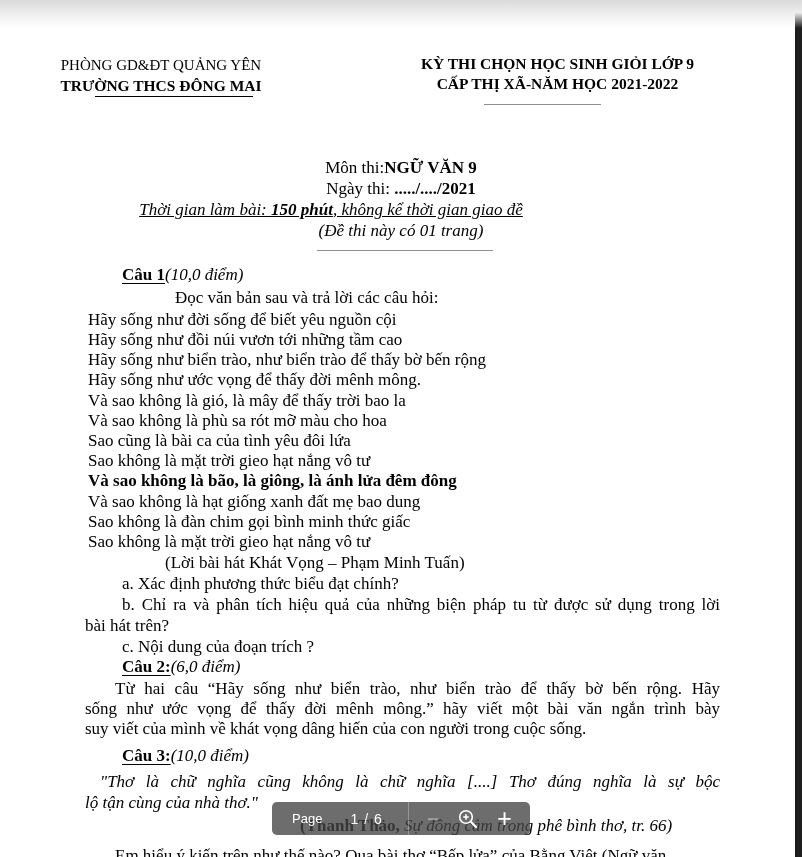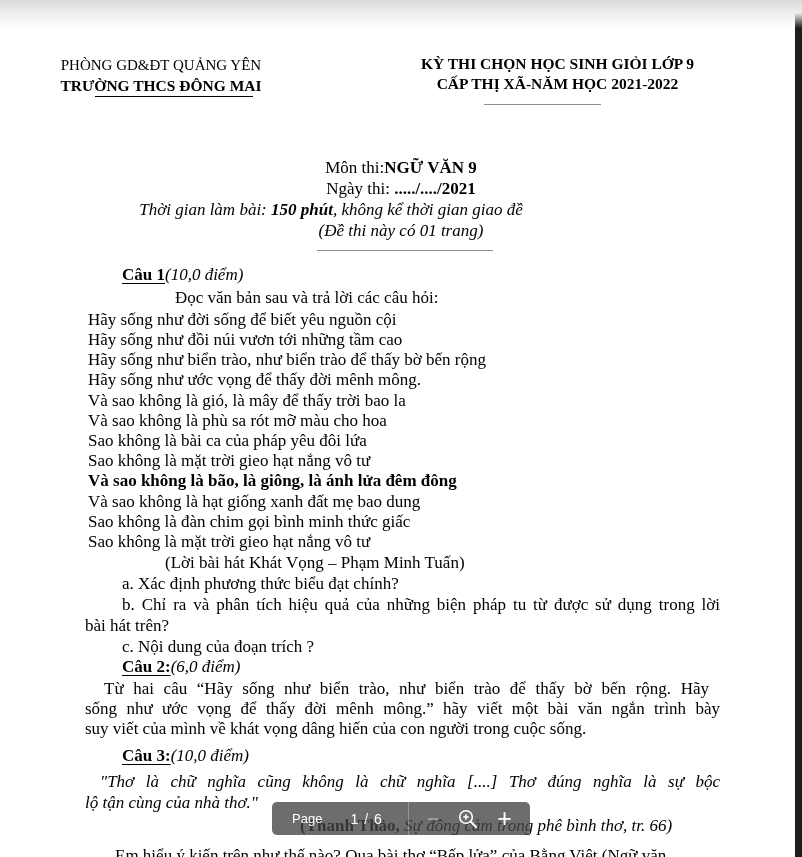--- a/index.html
+++ b/index.html
@@ -55,48 +55,48 @@
   <div class="rule" style="left:95px;top:96px;width:158px;"></div>
 
   <div class="abs t15 b center" style="left:390px;top:54px;width:335px;font-size:15.5px;">
     <div>KỲ THI CHỌN HỌC SINH GIỎI LỚP 9</div>
     <div>CẤP THỊ XÃ-NĂM HỌC 2021-2022</div>
   </div>
   <div class="rule-gray" style="left:484px;top:104px;width:117px;"></div>
 
   <div class="abs t17 center" style="left:0;top:157px;width:802px;"><span>Môn thi:</span><span class="b">NGỮ VĂN 9</span></div>
   <div class="abs t17 center" style="left:0;top:178px;width:802px;"><span>Ngày thi: </span><span class="b">...../..../2021</span></div>
-  <div class="abs t17 center i" style="left:0;top:199px;width:662px;"><span>Thời gian làm bài: </span><span class="b">150 phút</span><span>, không kể thời gian giao đề</span></div>
+  <div class="abs t17 center i" style="left:0;top:199px;width:662px;text-decoration:underline;"><span>Thời gian làm bài: </span><span class="b">150 phút</span><span>, không kể thời gian giao đề</span></div>
   <div class="abs t17 center i" style="left:0;top:220px;width:802px;">(Đề thi này có 01 trang)</div>
   <div class="rule-gray" style="left:317px;top:250px;width:176px;"></div>
 
   <div class="abs t17" style="left:122px;top:264px;"><span class="b u">Câu 1</span><span class="i">(10,0 điểm)</span></div>
   <div class="abs t17" style="left:175px;top:287px;">Đọc văn bản sau và trả lời các câu hỏi:</div>
 
   <div class="abs t17" style="left:88px;top:309px;">Hãy sống như đời sống để biết yêu nguồn cội</div>
   <div class="abs t17" style="left:88px;top:329px;">Hãy sống như đồi núi vươn tới những tầm cao</div>
   <div class="abs t17" style="left:88px;top:349px;">Hãy sống như biển trào, như biển trào để thấy bờ bến rộng</div>
   <div class="abs t17" style="left:88px;top:369px;">Hãy sống như ước vọng để thấy đời mênh mông.</div>
   <div class="abs t17" style="left:88px;top:410px;">Và sao không là phù sa rót mỡ màu cho hoa</div>
   <div class="abs t17" style="left:88px;top:390px;">Và sao không là gió, là mây để thấy trời bao la</div>
-  <div class="abs t17" style="left:88px;top:430px;">Sao không là bài ca của pháp yêu đôi lứa</div>
+  <div class="abs t17" style="left:88px;top:430px;">Sao cũng là bài ca của tình yêu đôi lứa</div>
   <div class="abs t17" style="left:88px;top:450px;">Sao không là mặt trời gieo hạt nắng vô tư</div>
   <div class="abs t17" style="left:88px;top:470px;font-weight:bold;">Và sao không là bão, là giông, là ánh lửa đêm đông</div>
   <div class="abs t17" style="left:88px;top:491px;">Và sao không là hạt giống xanh đất mẹ bao dung</div>
   <div class="abs t17" style="left:88px;top:511px;">Sao không là đàn chim gọi bình minh thức giấc</div>
   <div class="abs t17" style="left:88px;top:531px;">Sao không là mặt trời gieo hạt nắng vô tư</div>
 
   <div class="abs t17" style="left:165px;top:552px;">(Lời bài hát Khát Vọng – Phạm Minh Tuấn)</div>
   <div class="abs t17" style="left:122px;top:573px;">a. Xác định phương thức biểu đạt chính?</div>
   <div class="abs jline" style="left:122px;top:594px;width:598px;">b. Chỉ ra và phân tích hiệu quả của những biện pháp tu từ được sử dụng trong lời</div>
   <div class="abs t17" style="left:85px;top:615px;">bài hát trên?</div>
   <div class="abs t17" style="left:122px;top:636px;">c. Nội dung của đoạn trích ?</div>
 
   <div class="abs t17" style="left:122px;top:656px;"><span class="b u">Câu 2:</span><span class="i">(6,0 điểm)</span></div>
-  <div class="abs jline" style="left:104px;top:678px;width:605px;">Từ hai câu “Hãy sống như biển trào, như biển trào để thấy bờ bến rộng. Hãy</div>
+  <div class="abs jline" style="left:115px;top:678px;width:605px;">Từ hai câu “Hãy sống như biển trào, như biển trào để thấy bờ bến rộng. Hãy</div>
   <div class="abs jline" style="left:85px;top:698px;width:635px;">sống như ước vọng để thấy đời mênh mông.” hãy viết một bài văn ngắn trình bày</div>
   <div class="abs t17" style="left:85px;top:718px;">suy viết của mình về khát vọng dâng hiến của con người trong cuộc sống.</div>
 
   <div class="abs t17" style="left:122px;top:745px;"><span class="b u">Câu 3:</span><span class="i">(10,0 điểm)</span></div>
   <div class="abs jline i" style="left:100px;top:771px;width:620px;">"Thơ là chữ nghĩa cũng không là chữ nghĩa [....] Thơ đúng nghĩa là sự bộc</div>
   <div class="abs t17 i" style="left:85px;top:792px;">lộ tận cùng của nhà thơ."</div>
   <div class="abs t17" style="left:300px;top:815px;"><span class="b">(Thanh Thảo,</span><span class="i"> Sự đồng cảm trong phê bình thơ, tr. 66)</span></div>
   <div class="abs t17" style="left:115px;top:845px;">Em hiểu ý kiến trên như thế nào? Qua bài thơ “Bếp lửa” của Bằng Việt  (Ngữ văn</div>
 
 </div>

